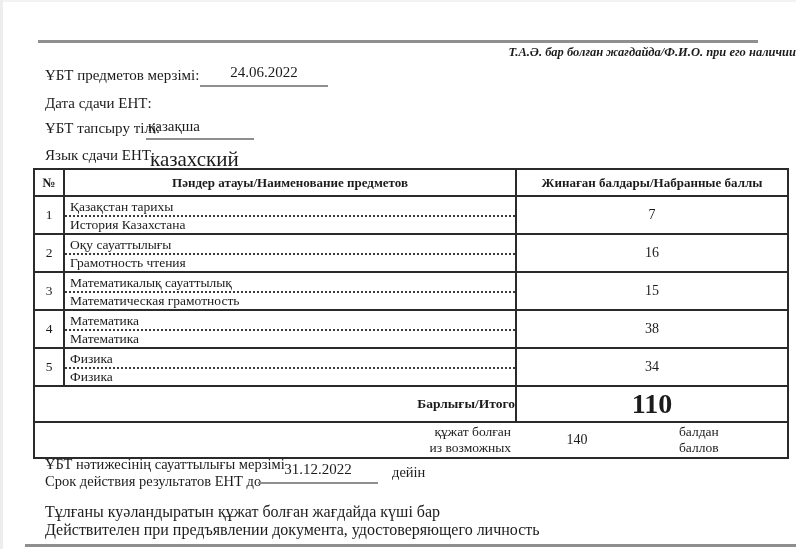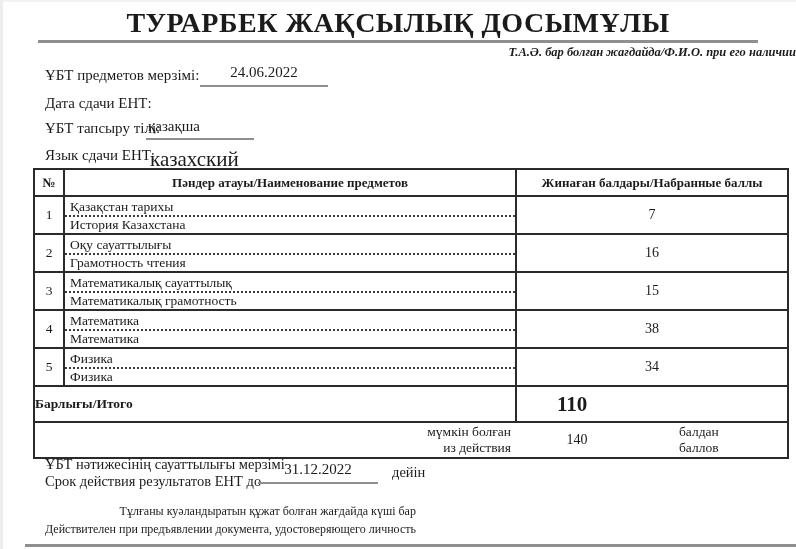--- a/index.html
+++ b/index.html
@@ -24,39 +24,38 @@
     border-collapse:collapse;table-layout:fixed;}
   .scores col.c1{width:30px}.scores col.c2{width:452px}.scores col.c3{width:272px}
   .scores th,.scores td{border:2px solid #2a2a2a;padding:0;overflow:hidden;}
   .scores th{font-size:13px;font-weight:bold;height:25px;text-align:center;}
   tr.subject-row{height:36px;}
   td.num{text-align:center;font-size:13.5px;}
   td.subj{vertical-align:top;}
   .kk,.ru{padding:0 5px;font-size:13.5px;height:16px;line-height:16px;white-space:nowrap;}
   .kk{border-bottom:2px dotted #3a3a3a;padding-top:2px;}
   td.score{text-align:center;font-size:14px;}
-  td.total-label{text-align:left;font-weight:bold;font-size:13.5px;height:34px;}
-  td.total-value{font-weight:bold;font-size:21px;padding-left:40px;}
+  td.total-label{text-align:right;font-weight:bold;font-size:13.5px;height:34px;}
+  td.total-value{text-align:center;font-weight:bold;font-size:28px;}
   td.max-cell{height:34px;}
   .max-flex{display:flex;align-items:center;font-size:13.5px;line-height:16px;}
   .max-label{width:476px;text-align:right;}
   .max-value{width:132px;text-align:center;font-size:14px;}
   .max-unit{text-align:left;padding-left:36px;}
 
   .validity-label{position:absolute;left:45px;top:456px;font-size:14.5px;line-height:16.5px;white-space:nowrap;}
   .validity-date{left:258px;top:461px;width:120px;}
   .validity-suffix{position:absolute;left:392px;top:464px;font-size:14.5px;}
-  .notes{position:absolute;left:45px;top:503px;font-size:12px;line-height:17.5px;white-space:nowrap;text-align:right;}
+  .notes{position:absolute;left:45px;top:503px;font-size:16px;line-height:17.5px;white-space:nowrap;}
 </style>
 </head>
 <body>
 
 <div class="page">
 
-  <div class="title">ТУРАРБЕК ЖАҚСЫЛЫҚ ДОСЫМҰЛЫ</div>
   <div class="rule rule-title"></div>
   <div class="subtitle">Т.А.Ә. бар болған жағдайда/Ф.И.О. при его наличии</div>
 
   <div class="lbl" style="left:45px;top:67px;">ҰБТ предметов мерзімі:</div>
   <div class="ufield center" style="left:200px;top:64px;width:128px;height:21px;">24.06.2022</div>
   <div class="lbl" style="left:45px;top:95px;">Дата сдачи ЕНТ:</div>
 
   <div class="lbl" style="left:45px;top:120px;">ҰБТ тапсыру тілі:</div>
   <div class="ufield" style="left:146px;top:118px;width:106px;height:20px;padding-left:2px;">қазақша</div>
   <div class="lbl" style="left:45px;top:147px;">Язык сдачи ЕНТ:</div>
@@ -89,21 +88,21 @@
         <td class="subj">
           <div class="kk">Оқу сауаттылығы</div>
           <div class="ru">Грамотность чтения</div>
         </td>
         <td class="score">16</td>
       </tr>
       <tr class="subject-row">
         <td class="num">3</td>
         <td class="subj">
           <div class="kk">Математикалық сауаттылық</div>
-          <div class="ru">Математикалық грамотность</div>
+          <div class="ru">Математическая грамотность</div>
         </td>
         <td class="score">15</td>
       </tr>
       <tr class="subject-row">
         <td class="num">4</td>
         <td class="subj">
           <div class="kk">Математика</div>
           <div class="ru">Математика</div>
         </td>
         <td class="score">38</td>
@@ -117,22 +116,22 @@
         <td class="score">34</td>
       </tr>
       <tr>
         <td class="total-label" colspan="2">Барлығы/Итого</td>
         <td class="total-value">110</td>
       </tr>
       <tr>
         <td class="max-cell" colspan="3">
           <div class="max-flex">
             <div class="max-label">
-              <div>мүмкін болған</div>
-              <div>из действия</div>
+              <div>құжат болған</div>
+              <div>из возможных</div>
             </div>
             <div class="max-value">140</div>
             <div class="max-unit">
               <div>балдан</div>
               <div>баллов</div>
             </div>
           </div>
         </td>
       </tr>
     </tbody>

